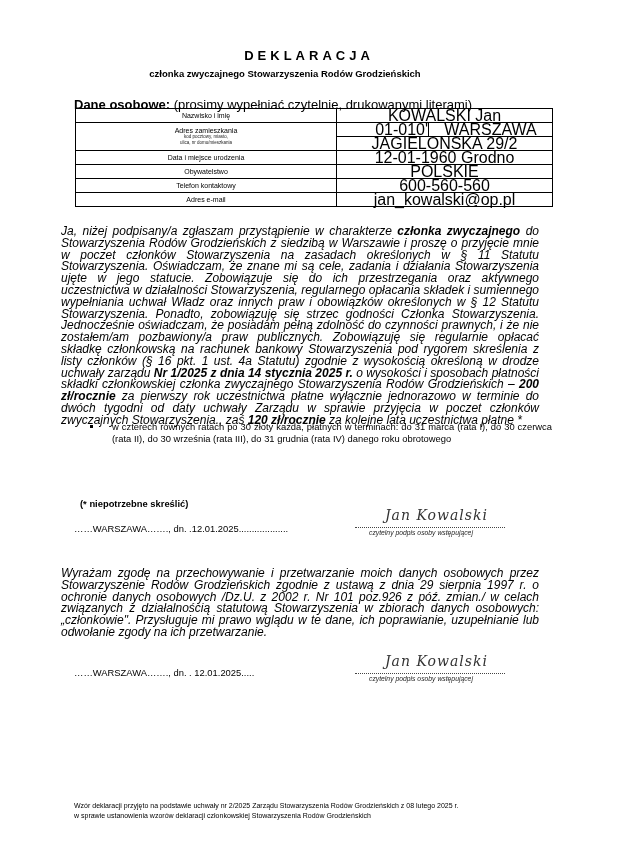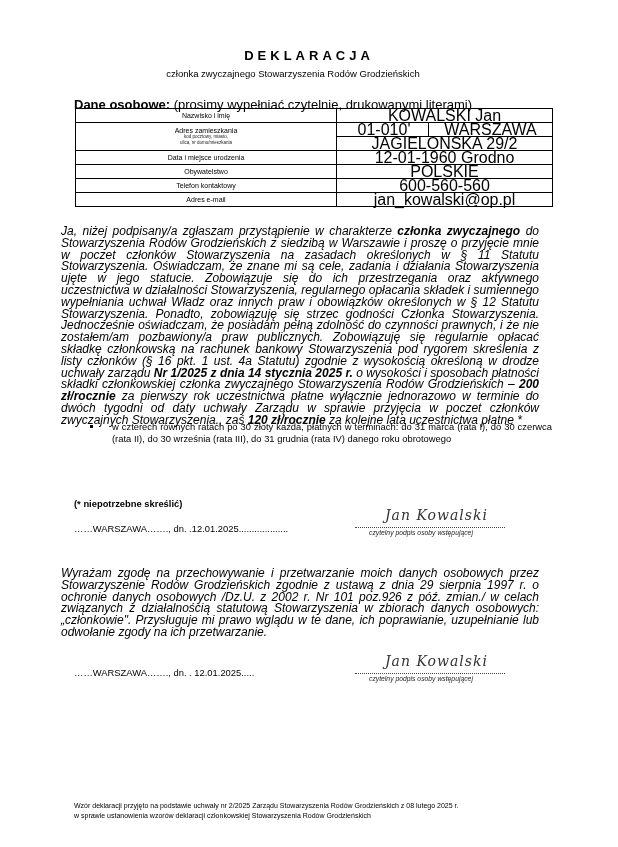--- a/index.html
+++ b/index.html
@@ -1,39 +1,39 @@
 <!DOCTYPE html>
 <html><head>
 <meta charset="utf-8">
 <style>
   html, body { margin:0; padding:0; background:#ffffff; }
   body { width:618px; height:847px; position:relative; overflow:hidden;
          font-family:"Liberation Sans", sans-serif; color:#000; }
   .page { position:absolute; left:0; top:0; width:618px; height:847px; }
   .title { position:absolute; top:48px; left:0; width:618px; text-align:center;
            font-weight:bold; font-size:13px; letter-spacing:4px; }
-  .subtitle { position:absolute; top:68px; left:8px; width:570px; text-align:center;
-              font-weight:normal; font-size:9.5px; }
+  .subtitle { position:absolute; top:68px; left:0; width:570px; text-align:center;
+              font-weight:bold; font-size:9.5px; }
   .section-label { position:absolute; top:97px; left:74px; font-size:13px; }
   .section-label b { font-weight:bold; }
   table.pd { position:absolute; top:108px; left:75px; width:478px; border-collapse:collapse; }
   table.pd td { border:1.5px solid #000; padding:0; text-align:center; vertical-align:middle; }
   table.pd td.lbl { width:260px; font-size:7px; }
   table.pd td.lbl .small { display:block; font-size:4.5px; line-height:6px; color:#222; }
   table.pd td.val { font-size:16px; line-height:13px; }
-  table.pd td.val.left { text-align:center; padding-left:3px; }
+  table.pd td.val.left { text-align:right; padding-left:3px; }
   table.pd td.inner { border-width:1px;text-align:center; }
   .para { position:absolute; left:61px; width:478px; font-size:12px; line-height:11.8px;
           text-align:justify;font-style:italic; }
   .para b { font-weight:bold; }
   .bullets { position:absolute; left:90px; top:421px; width:462px; font-size:9.4px; line-height:11.8px; }
   .bullet { position:relative; padding-left:22px; text-align:justify; }
   .bullet .dot { position:absolute; left:0; top:4px; width:3px; height:3px; background:#000; }
   .bullet.struck { text-decoration:line-through; }
-  .note { position:absolute; left:74px; top:498px; font-size:9.4px; font-weight:bold; }
+  .note { position:absolute; left:80px; top:498px; font-size:9.4px; font-weight:bold; }
   .place-date { position:absolute; left:74px; font-size:9.4px; }
   .sig-block { position:absolute; left:355px; width:150px; }
   .sig-name { position:absolute; left:30px; width:140px; font-family:"DejaVu Serif", serif;
               font-style:italic; font-size:14px; color:#333; letter-spacing:1px; }
   .sig-line { position:absolute; left:0; top:20px; width:150px; border-top:1px dotted #444; }
   .sig-caption { position:absolute; left:14px; top:22px; font-size:6.8px; font-style:italic; color:#222; }
   .link { color:#1f3fbf; text-decoration:underline; }
   .footer { position:absolute; left:74px; top:801px; width:478px; font-size:7px; line-height:9.5px; }
 </style>
 </head>

